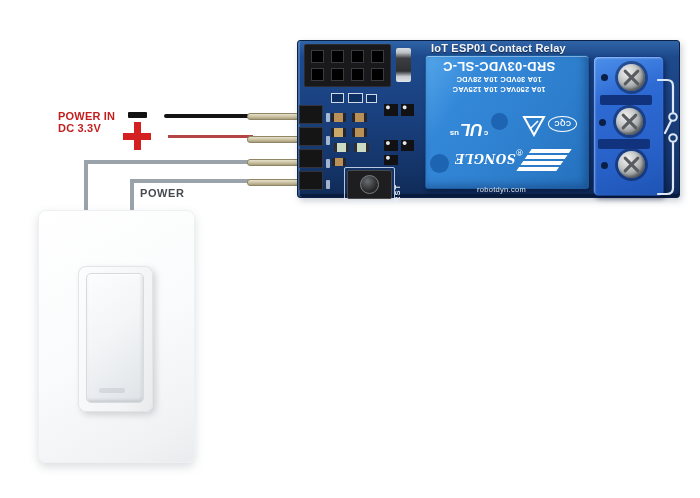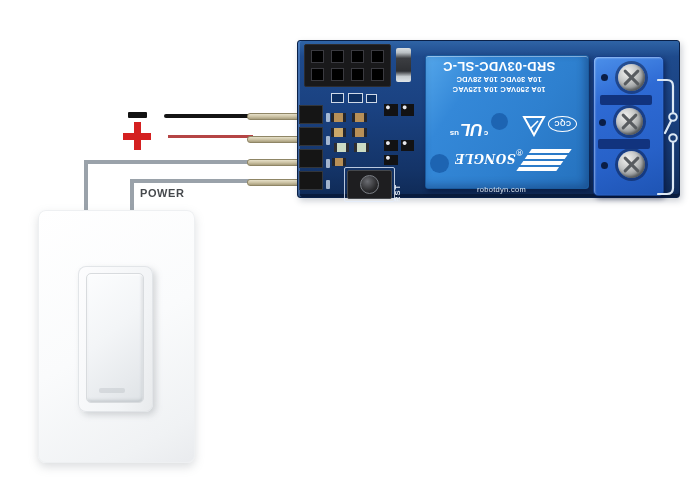--- a/index.html
+++ b/index.html
@@ -131,40 +131,45 @@
   .rocker { left:8px; top:7px; width:58px; height:130px; border-radius:5px; border:1px solid #d8dbde;
             background:linear-gradient(140deg,#fcfdfe 0%,#f3f5f7 45%,#e7eaed 80%,#dfe3e6 100%);
             box-shadow:inset 0 1px 2px rgba(255,255,255,.85), inset -1px -2px 3px rgba(160,166,172,.45); }
   .brand-smudge { left:12px; top:114px; width:26px; height:5px; background:rgba(185,190,196,.4); border-radius:2px; }
 </style>
 </head>
 <body>
 
 <div id="canvas">
 
+  <div class="abs power-label">
+    <span>POWER IN</span><br>
+    <span>DC 3.3V</span>
+  </div>
   <div class="abs minus-sym"></div>
   <div class="abs plus-sym">
     <div class="ph"></div>
     <div class="pv"></div>
   </div>
 
   <div class="abs wire-black"></div>
   <div class="abs wire-red"></div>
   <div class="abs wire w3h"></div>
   <div class="abs wire w3v"></div>
   <div class="abs wire w4h"></div>
   <div class="abs wire w4v"></div>
   <div class="abs switch-label">POWER</div>
 
   <div class="abs pin pin1"></div>
   <div class="abs pin pin2"></div>
   <div class="abs pin pin3"></div>
   <div class="abs pin pin4"></div>
 
   <div class="abs board">
+    <div class="abs board-title">IoT ESP01 Contact Relay</div>
 
     <div class="abs header-socket">
       <div class="hole"></div>
       <div class="hole"></div>
       <div class="hole"></div>
       <div class="hole"></div>
       <div class="hole"></div>
       <div class="hole"></div>
       <div class="hole"></div>
       <div class="hole"></div>

